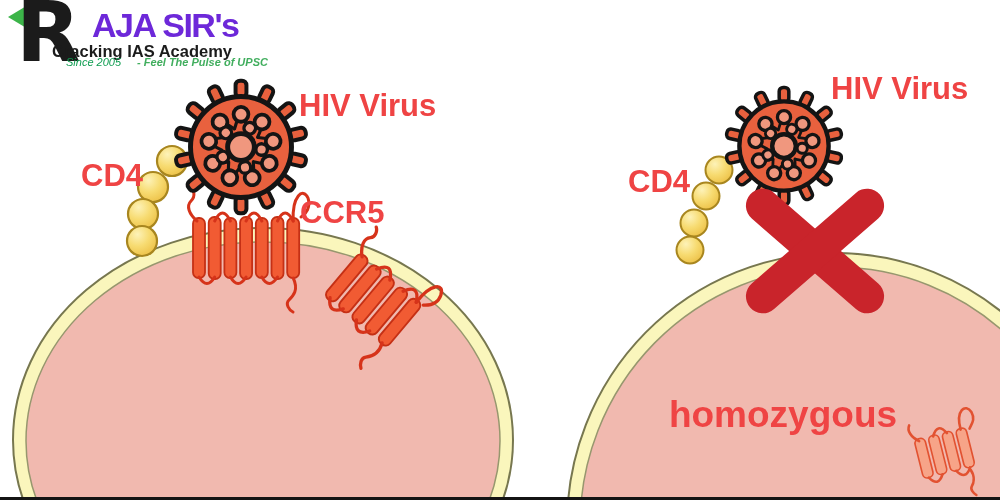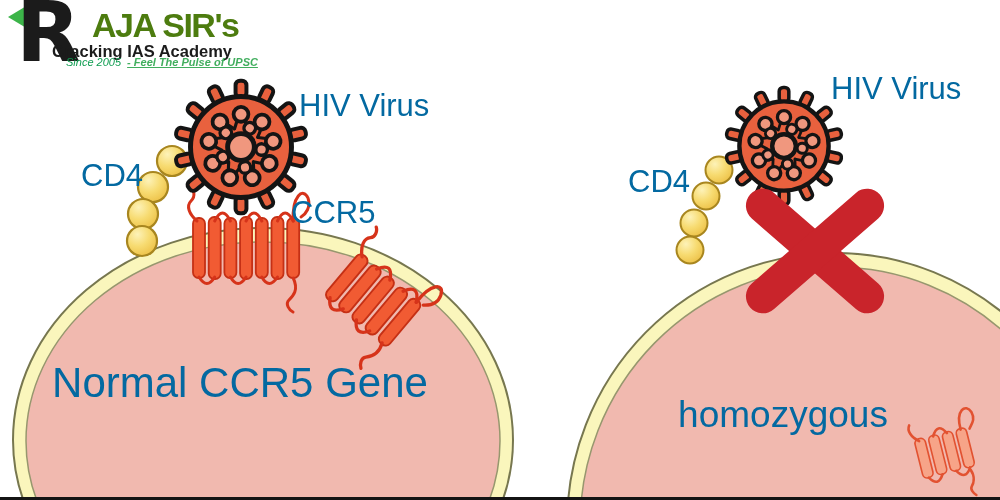--- a/index.html
+++ b/index.html
@@ -1,33 +1,33 @@
 <!DOCTYPE html>
 <html><head>
 <meta charset="utf-8">
 <style>
   html,body{margin:0;padding:0;background:#fff;}
   .stage{position:relative;width:1000px;height:500px;background:#ffffff;overflow:hidden;
          font-family:"Liberation Sans",sans-serif;}
   svg.diagram{position:absolute;left:0;top:0;}
-  .lbl{position:absolute;font-family:"Liberation Sans",sans-serif;font-weight:400;
-       color:#0369a1;white-space:nowrap;line-height:1;}
+  .lbl{position:absolute;font-family:"Liberation Sans",sans-serif;font-weight:700;
+       color:#ef4444;white-space:nowrap;line-height:1;}
   .lbl.centered{transform:translateX(-50%);}
   
   .logo{position:absolute;left:8px;top:2px;width:260px;height:70px;}
   .logo-arrow{position:absolute;left:0;top:3px;}
   .logo-r{position:absolute;left:8px;top:-12px;font-size:84px;font-weight:700;
           color:#1b1b1b;line-height:1;letter-spacing:-2px;font-family:"DejaVu Sans",sans-serif;}
   .logo-title{position:absolute;left:84px;top:6px;font-size:34px;font-weight:700;
-              letter-spacing:-1.5px;color:#4d7c0f;line-height:1;}
+              letter-spacing:-1.5px;color:#6d28d9;line-height:1;}
   .logo-sub{position:absolute;left:44px;top:41px;font-size:16.5px;font-weight:700;
             color:#1b1b1b;line-height:1;letter-spacing:0px;}
   .logo-tag{position:absolute;left:58px;top:55px;font-size:11px;font-style:italic;line-height:1;}
   .logo-tag .t-bold{color:#0f9d51;font-weight:400;}
-  .logo-tag .t-rest{color:#41ae5e;font-weight:600;margin-left:3px;text-decoration:underline;}
+  .logo-tag .t-rest{color:#41ae5e;font-weight:600;margin-left:13px;}
   .bottom-border{position:absolute;left:0;bottom:0;width:1000px;height:3px;background:#141414;}
 </style>
 </head>
 <body>
 
 <div class="stage">
 
   <svg class="diagram" width="1000" height="500" viewBox="0 0 1000 500">
     <defs>
       <radialGradient id="beadGrad" cx="35%" cy="28%" r="80%">
@@ -209,23 +209,22 @@
     <g transform="translate(815,251)" fill="#c9242b">
       <rect x="-86" y="-17" width="172" height="34" rx="17" transform="rotate(41)"></rect>
       <rect x="-86" y="-17" width="172" height="34" rx="17" transform="rotate(-41)"></rect>
     </g>
   </svg>
 
   <div class="lbl" style="left:299px;top:90px;font-size:31px;">HIV Virus</div>
 
   <div class="lbl" style="left:81px;top:160px;font-size:31px;">CD4</div>
 
-  <div class="lbl" style="left:291px;top:197px;font-size:31px;">CCR5</div>
-
-  <div class="lbl centered" style="left:240px;top:362px;font-size:42px;">Normal CCR5 Gene</div>
+  <div class="lbl" style="left:300px;top:197px;font-size:31px;">CCR5</div>
+
 
   <div class="lbl" style="left:831px;top:73px;font-size:31px;">HIV Virus</div>
 
   <div class="lbl" style="left:628px;top:166px;font-size:31px;">CD4</div>
 
 
 
   <div class="lbl centered" style="left:783px;top:396px;font-size:37px;">homozygous</div>
 
   <div class="logo">

